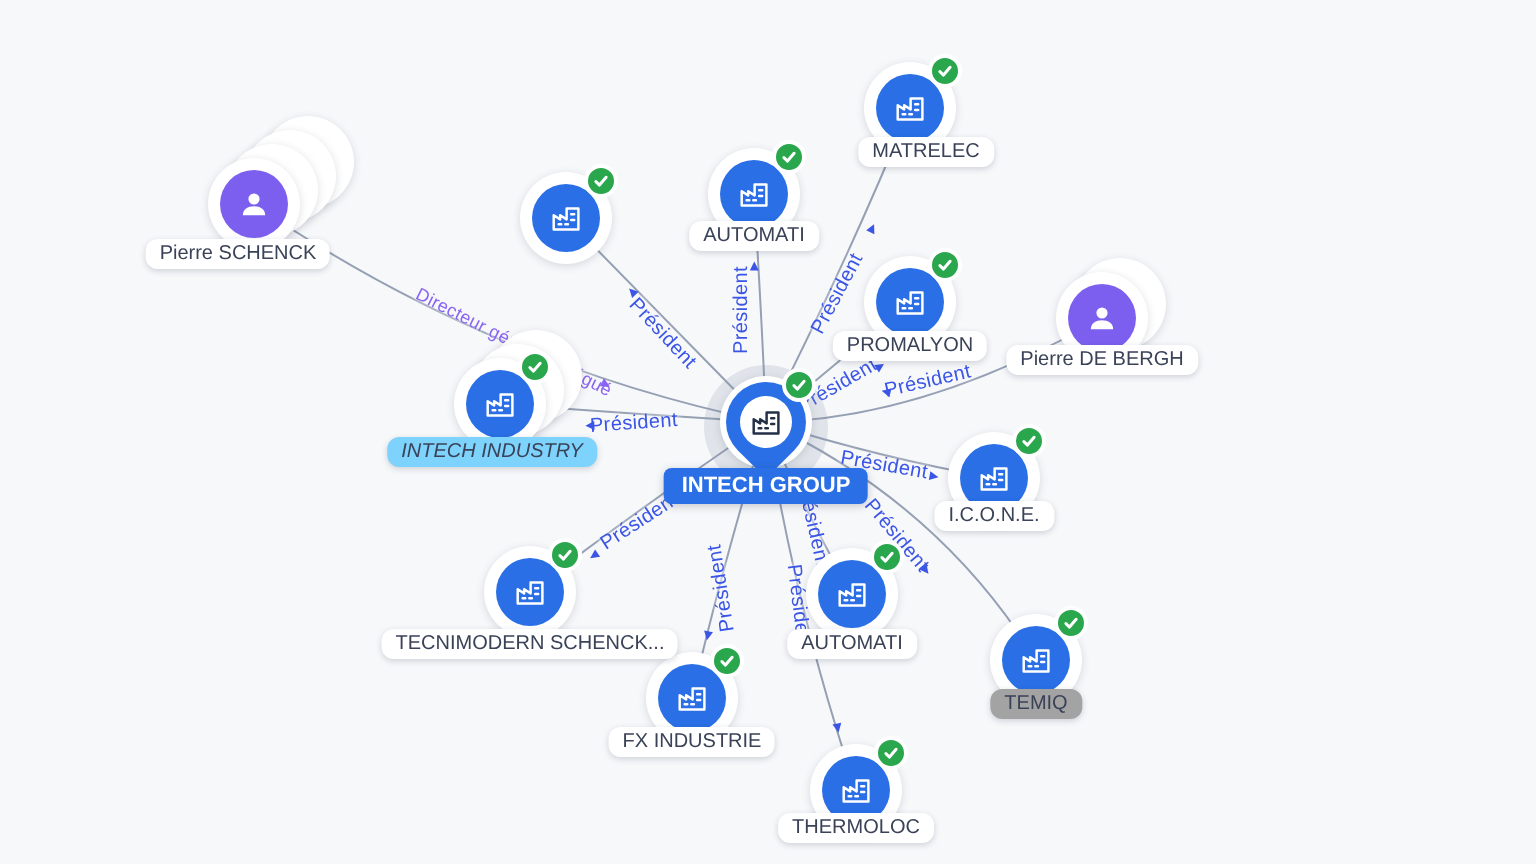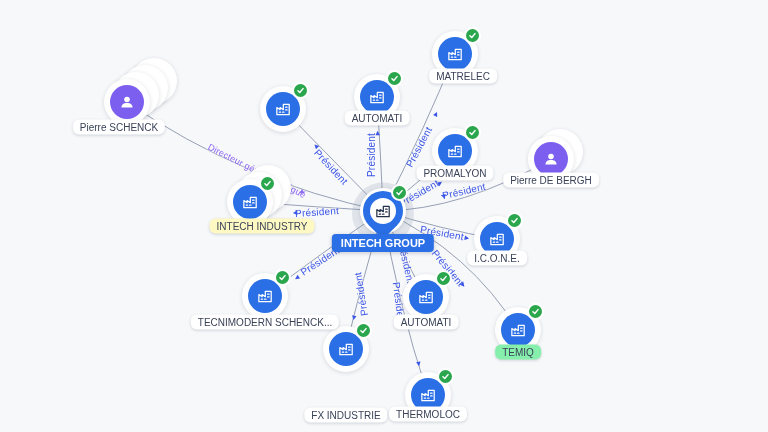--- a/index.html
+++ b/index.html
@@ -196,21 +196,21 @@
             </g>
           </svg>
         </div>
         <div class="badge" style="background: rgb(42, 166, 77);">
           <svg viewBox="0 0 12 12" width="9" height="9">
             <path d="M2.6 6.4 L5 8.7 L9.4 3.5" fill="none" stroke="#fff" stroke-width="2" stroke-linecap="round" stroke-linejoin="round"></path>
           </svg>
         </div>
       </div>
     </div>
-    <div class="pill" style="left: 518px; top: 352px; color: rgb(58, 66, 88); background: #86efac;">TEMIQ</div>
+    <div class="pill" style="left: 518px; top: 352px; color: rgb(58, 66, 88); background: #a3a3a3;">TEMIQ</div>
     <div class="node" style="left: 426px; top: 297px;">
       <div class="outer">
         <div class="inner" style="background: rgb(42, 111, 230);">
           <svg viewBox="0 0 20 20" width="19" height="19">
             <g fill="none" stroke="currentColor" stroke-width="1.3" stroke-linejoin="round">
               <path d="M3 15.5 V8 l3.4 2.2 V8 l3.4 2.2 V4.5 h6.2 V15.5 Z"></path>
               <path d="M12.2 7.5 h1.6 M12.2 10.5 h1.6 M5.6 12.8 h1.4 M9.1 12.8 h1.4" stroke-linecap="round"></path>
             </g>
           </svg>
         </div>
@@ -250,21 +250,21 @@
             </g>
           </svg>
         </div>
         <div class="badge" style="background: rgb(42, 166, 77);">
           <svg viewBox="0 0 12 12" width="9" height="9">
             <path d="M2.6 6.4 L5 8.7 L9.4 3.5" fill="none" stroke="#fff" stroke-width="2" stroke-linecap="round" stroke-linejoin="round"></path>
           </svg>
         </div>
       </div>
     </div>
-    <div class="pill" style="left: 346px; top: 371px; color: rgb(58, 66, 88); background: rgb(255, 255, 255); margin-top: 44px;">FX INDUSTRIE</div>
+    <div class="pill" style="left: 346px; top: 371px; color: rgb(58, 66, 88); background: rgb(255, 255, 255);">FX INDUSTRIE</div>
     <div class="node" style="left: 265px; top: 296px;">
       <div class="outer">
         <div class="inner" style="background: rgb(42, 111, 230);">
           <svg viewBox="0 0 20 20" width="19" height="19">
             <g fill="none" stroke="currentColor" stroke-width="1.3" stroke-linejoin="round">
               <path d="M3 15.5 V8 l3.4 2.2 V8 l3.4 2.2 V4.5 h6.2 V15.5 Z"></path>
               <path d="M12.2 7.5 h1.6 M12.2 10.5 h1.6 M5.6 12.8 h1.4 M9.1 12.8 h1.4" stroke-linecap="round"></path>
             </g>
           </svg>
         </div>
@@ -288,21 +288,21 @@
             </g>
           </svg>
         </div>
         <div class="badge" style="background: rgb(42, 166, 77);">
           <svg viewBox="0 0 12 12" width="9" height="9">
             <path d="M2.6 6.4 L5 8.7 L9.4 3.5" fill="none" stroke="#fff" stroke-width="2" stroke-linecap="round" stroke-linejoin="round"></path>
           </svg>
         </div>
       </div>
     </div>
-    <div class="pill" style="left: 262px; top: 226px; color: rgb(58, 66, 88); background: #fef9c3;">INTECH INDUSTRY</div>
+    <div class="pill" style="left: 246px; top: 226px; color: rgb(58, 66, 88); background: #7dd3fc; font-style: italic;">INTECH INDUSTRY</div>
     <div class="center-node" style="left: 383px; top: 211px;">
       <div class="halo" style="background: rgba(136, 148, 170, 0.2);"></div>
       <div class="center-white"></div>
       <div class="pin" style="background: rgb(42, 111, 230);">
         <div class="pin-core" style="color: rgb(35, 48, 72);">
           <svg viewBox="0 0 20 20" width="19" height="19">
             <g fill="none" stroke="currentColor" stroke-width="1.3" stroke-linejoin="round">
               <path d="M3 15.5 V8 l3.4 2.2 V8 l3.4 2.2 V4.5 h6.2 V15.5 Z"></path>
               <path d="M12.2 7.5 h1.6 M12.2 10.5 h1.6 M5.6 12.8 h1.4 M9.1 12.8 h1.4" stroke-linecap="round"></path>
             </g>

